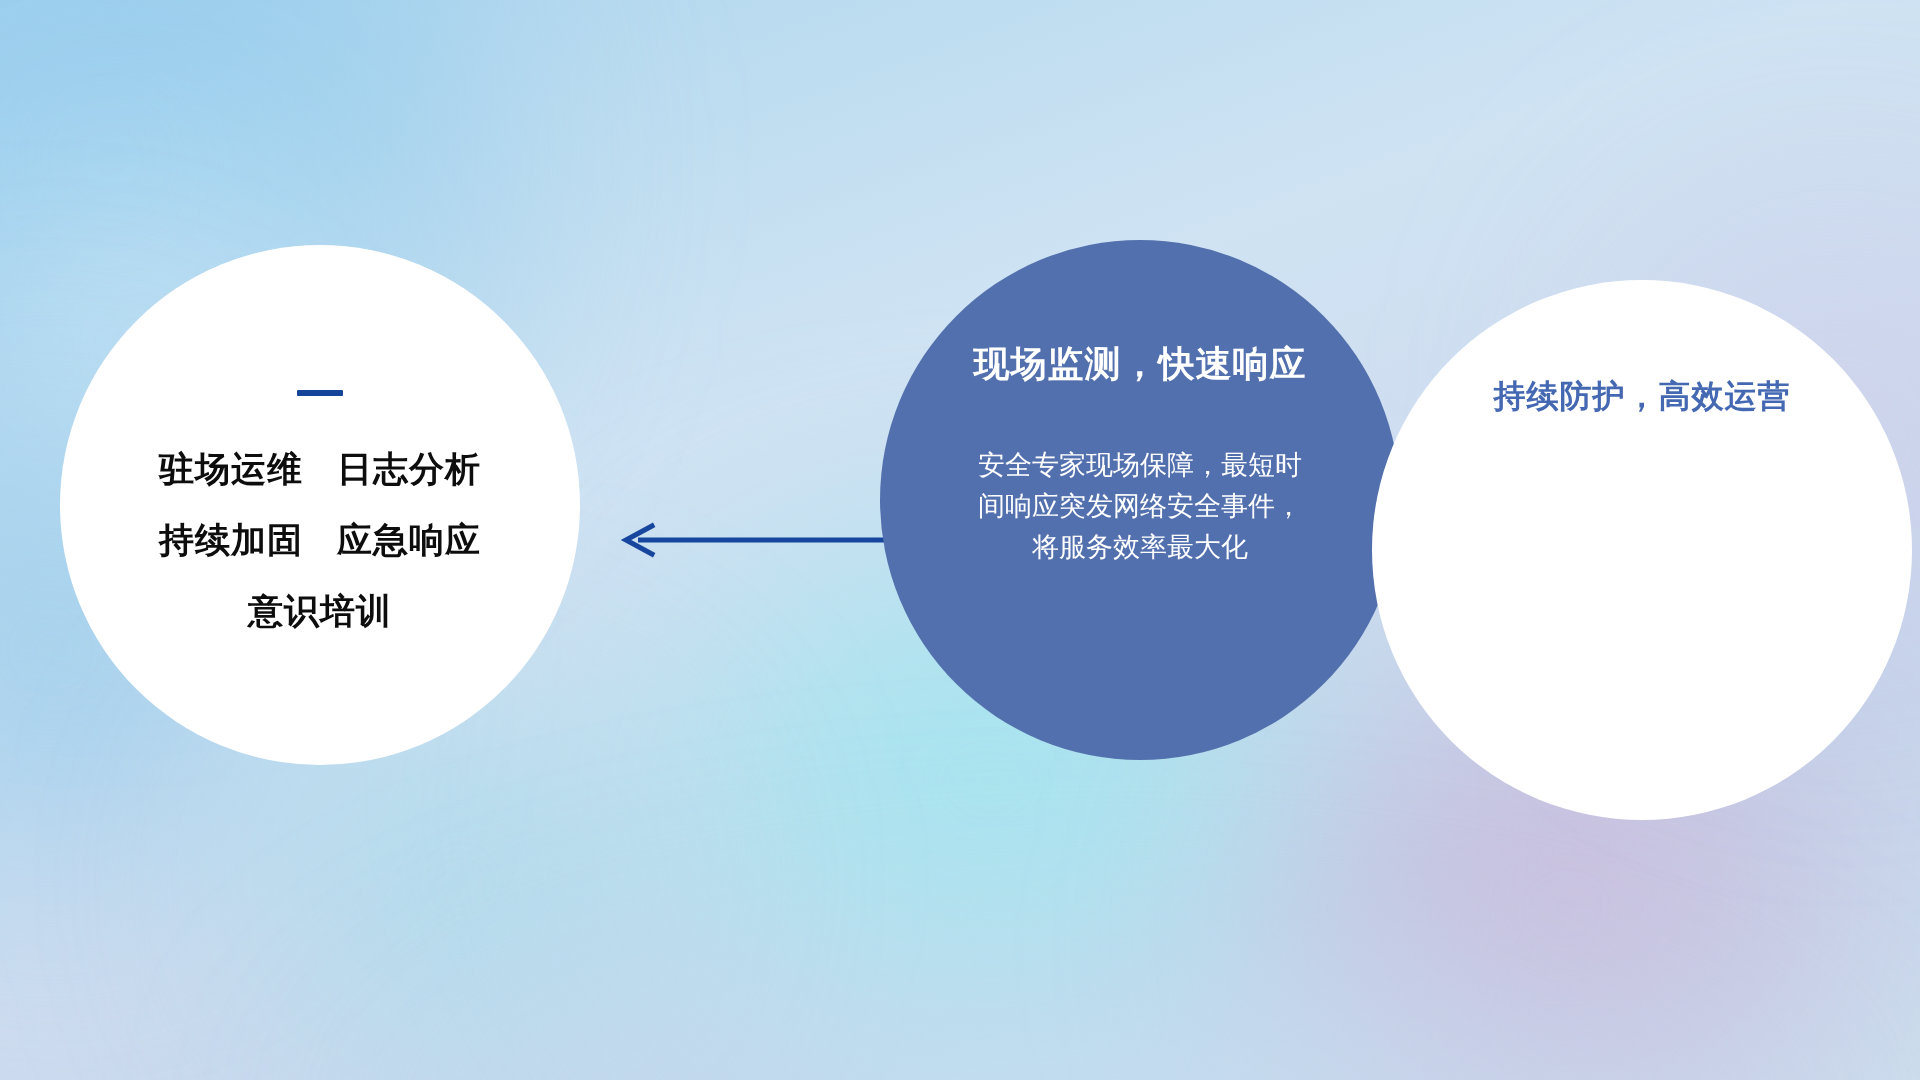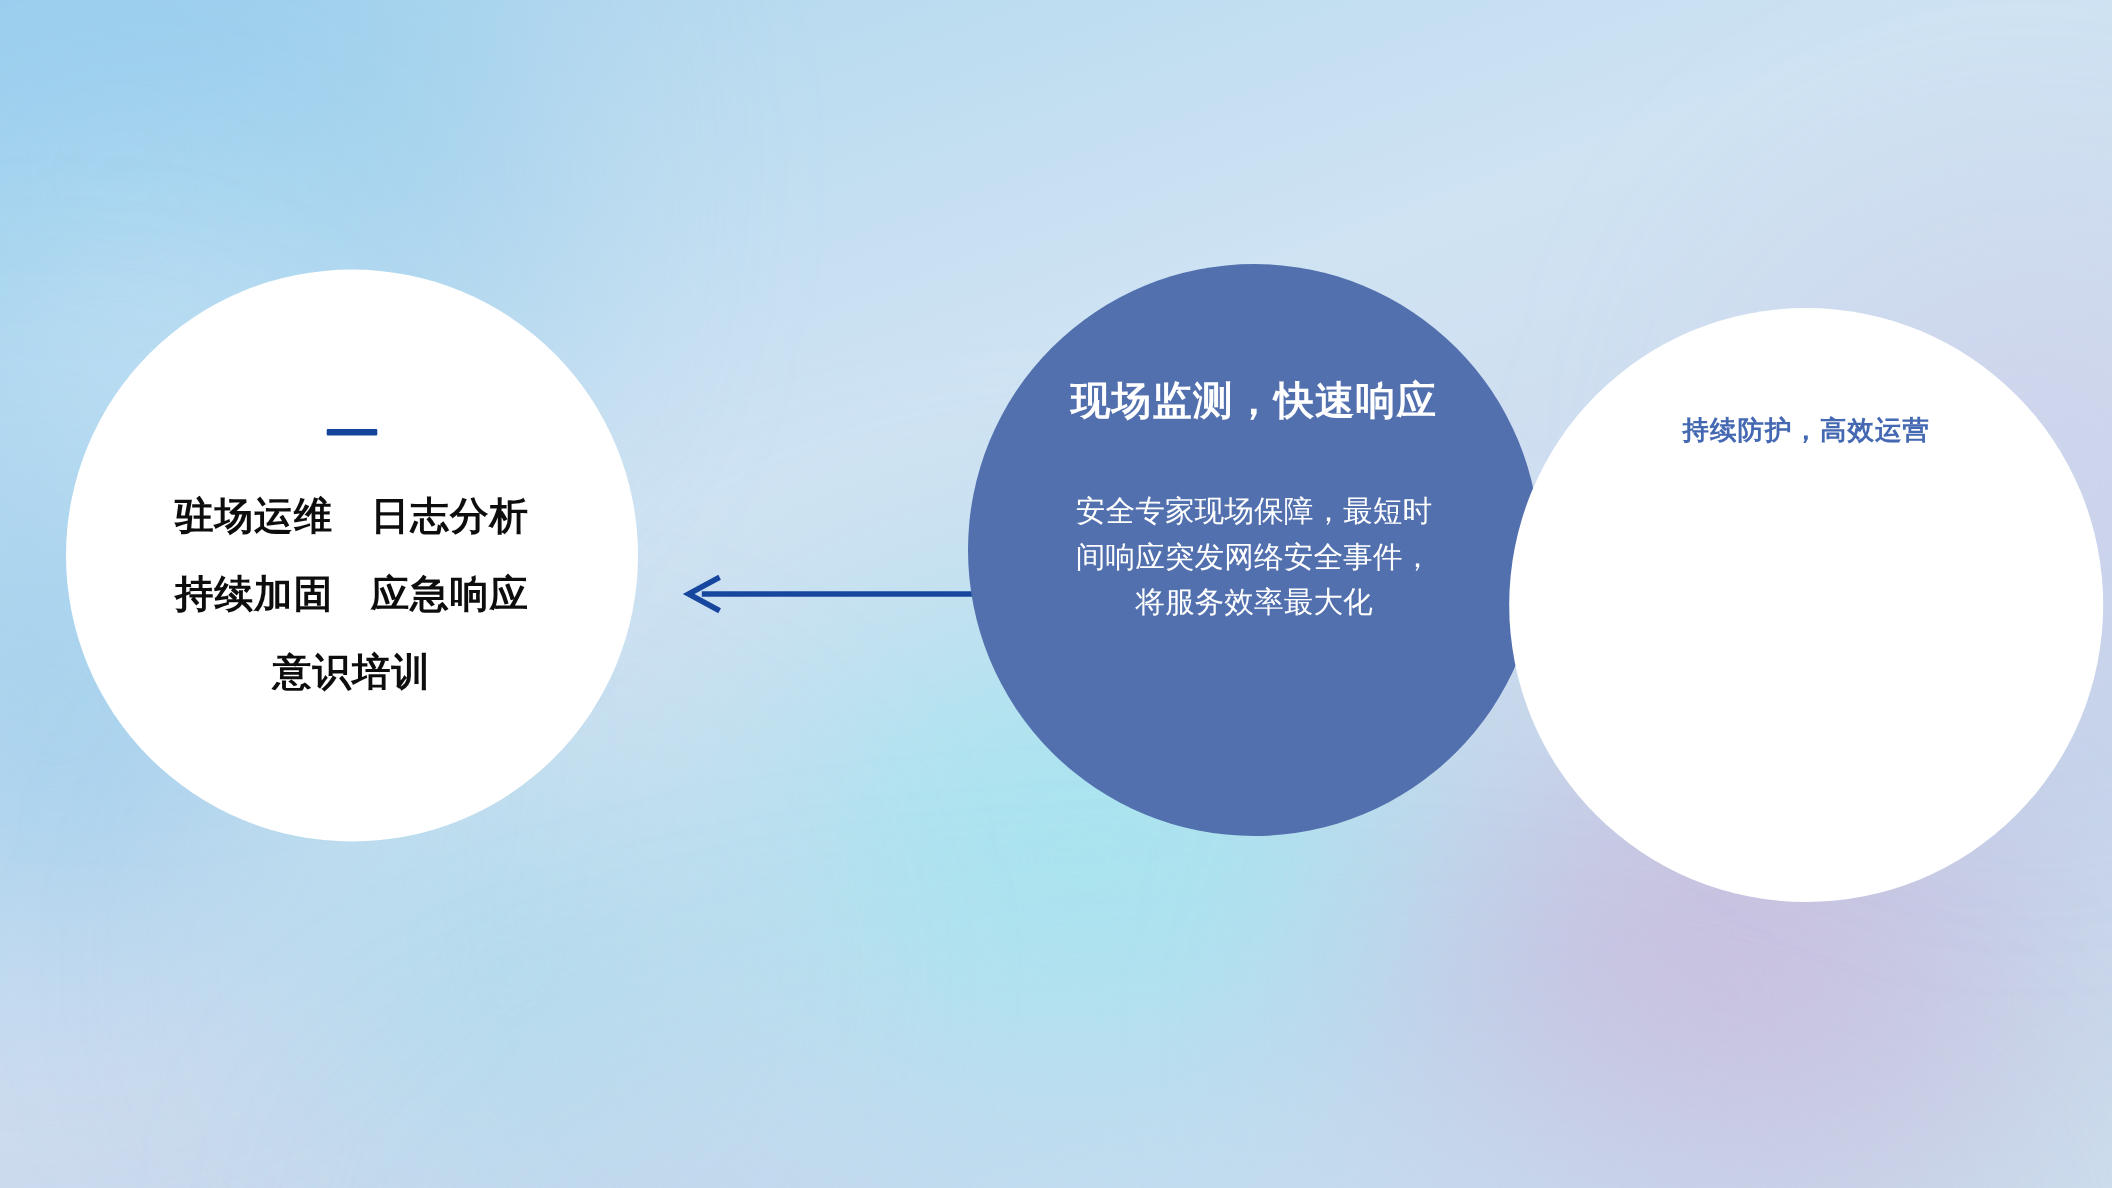--- a/index.html
+++ b/index.html
@@ -148,21 +148,21 @@
   .mid-body {
     width: 330px;
     font-size: 27px;
     line-height: 1.52;
     color: #ffffff;
     text-align: center;
   }
 
   
   .right-heading {
-    font-size: 24px;
+    font-size: 32px;
     font-weight: bold;
     color: #4468b2;
     white-space: nowrap;
     letter-spacing: 1px;
     margin-bottom: 32px;
   }
   .right-body {
     width: 400px;
     font-size: 27px;
     line-height: 1.52;

